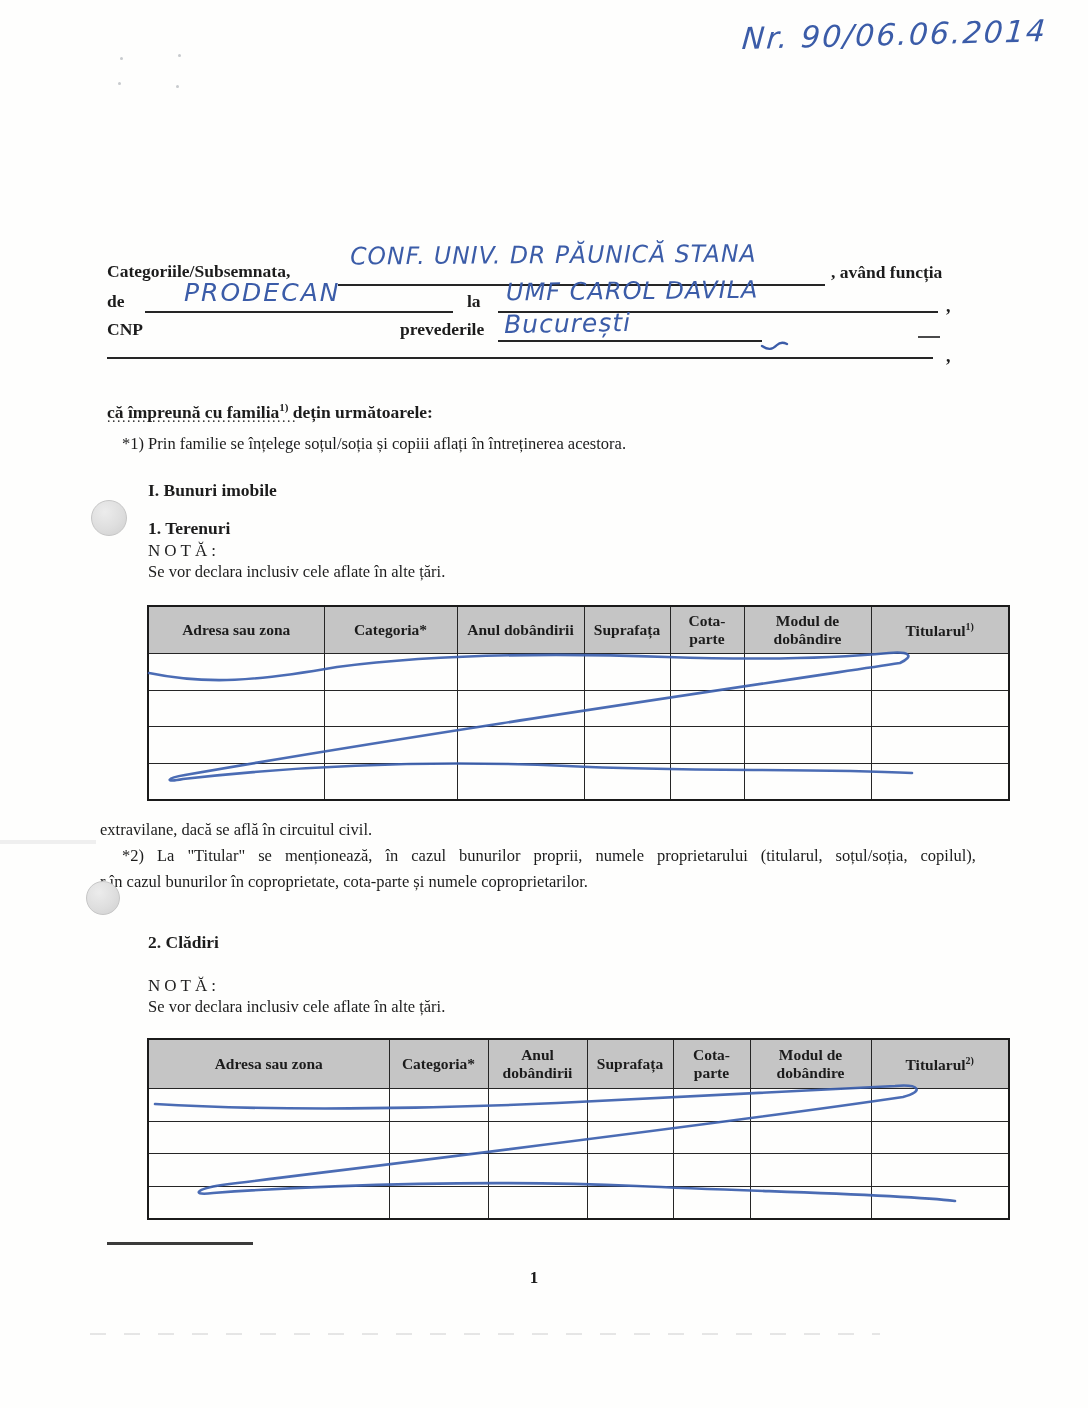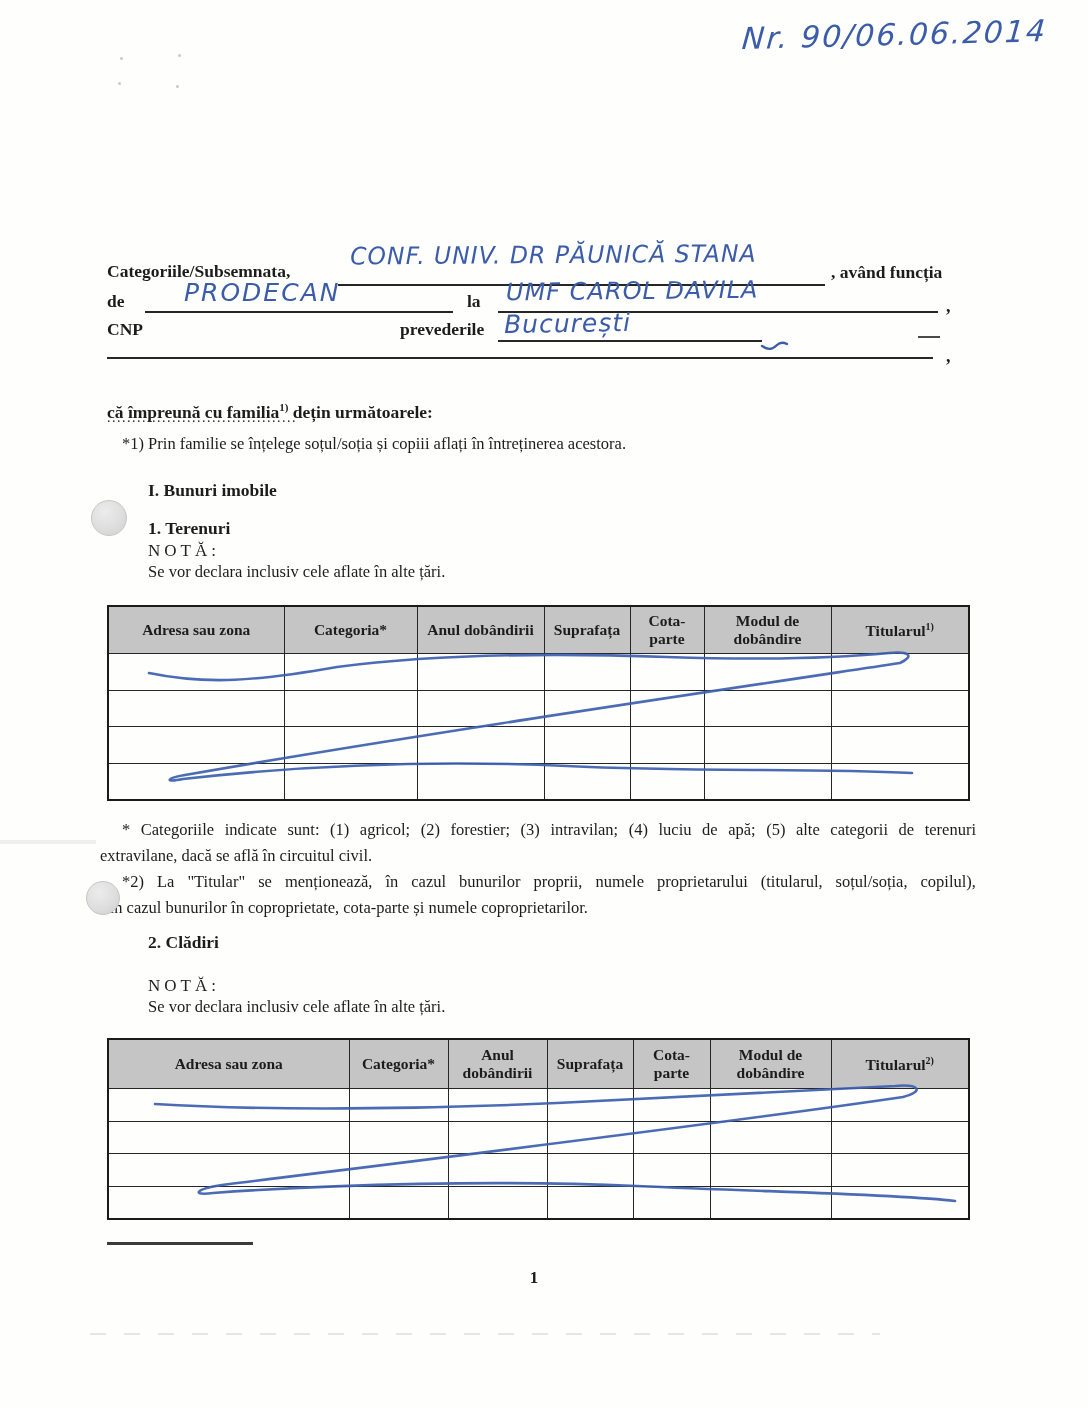--- a/index.html
+++ b/index.html
@@ -54,21 +54,21 @@
   
   .decl-table{
     position:absolute;left:107px;width:861px;
     border-collapse:collapse;table-layout:fixed;
   }
   .decl-table th,.decl-table td{
     border:1.6px solid #262626;
     font-size:15.5px;font-weight:bold;text-align:center;vertical-align:middle;
     padding:1px 3px;line-height:1.15;
   }
-  .decl-table{border:2.5px solid #1b1b1b;}
+  .decl-table{border:2.5px solid #1b1b1b;margin-left:40px;}
   .decl-table th{background:#c5c5c5;}
   .decl-table sup{font-size:10px;}
   .t1 th{height:44px;} .t1 td{height:33.5px;}
   .t2 th{height:46px;} .t2 td{height:29.5px;}
   .scribble{position:absolute;pointer-events:none;}
   
   .footnotes{
     position:absolute;left:100px;top:817px;width:876px;
     font-size:16.5px;line-height:26px;
   }
@@ -200,21 +200,20 @@
         </tr>
     </tbody>
   </table>
 
   <svg class="scribble" style="left:107px;top:605px" width="861" height="200" viewBox="0 0 861 200">
     <path d="M 42 68 C 100 80, 150 76, 230 62 C 330 49, 450 48, 560 52 C 650 55, 730 53, 782 48 C 802 46, 808 51, 793 58 C 560 93, 290 133, 78 170 C 60 173, 56 178, 76 174 C 200 160, 330 155, 460 161 C 580 167, 700 163, 805 168" fill="none" stroke="#3c5fae" stroke-width="2.6" stroke-linecap="round" opacity="0.92"></path>
   </svg>
 
   <div class="edge-band"></div>
   <div class="footnotes">
-    <div class="indent fill-line">* Categoriile indicate sunt: (1) agricol; (2) forestier; (3) intravilan; (4) luciu de apă; (5) alte categorii de terenuri</div>
     <div>extravilane, dacă se află în circuitul civil.</div>
     <div class="indent fill-line">*2) La "Titular" se menționează, în cazul bunurilor proprii, numele proprietarului (titularul, soțul/soția, copilul),</div>
     <div>r în cazul bunurilor în coproprietate, cota-parte și numele coproprietarilor.</div>
   </div>
 
   <div class="hole" style="left:86px;top:881px;width:32px;height:32px"></div>
 
   <div class="heading" style="left:148px;top:932px">2. Clădiri</div>
   <div class="nota-label" style="left:148px;top:976px">NOTĂ:</div>
   <div class="nota-text" style="left:148px;top:997px">Se vor declara inclusiv cele aflate în alte țări.</div>

